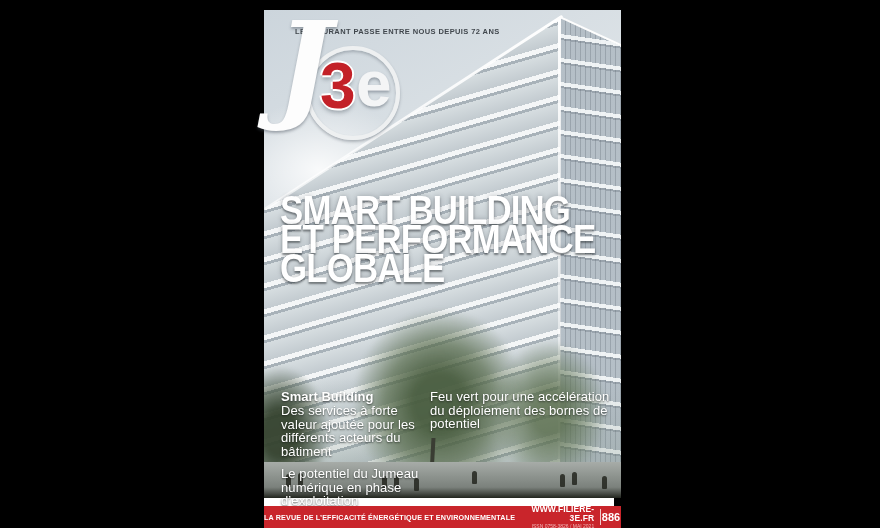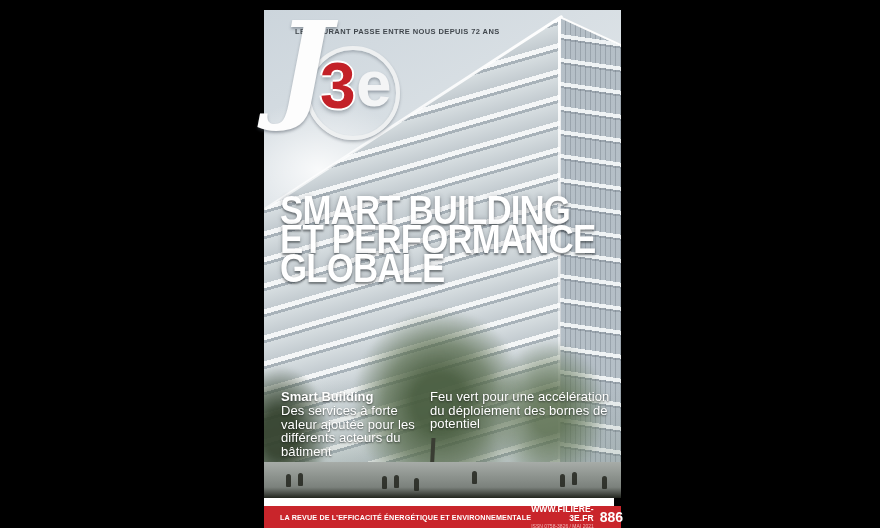--- a/index.html
+++ b/index.html
@@ -77,27 +77,27 @@
   .topics-right{position:absolute;left:166px;top:380px;width:186px;}
   .topic + .topic{margin-top:9px;}
   .topic-heading{font-size:13px;font-weight:bold;color:#fff;line-height:14px;
     text-shadow:0 1px 2px rgba(18,22,18,0.7);}
   .topic-text{font-size:13px;color:#fff;line-height:13.5px;letter-spacing:0.1px;
     text-shadow:0 1px 2px rgba(18,22,18,0.7);}
 
   
   .footer{position:absolute;left:0;bottom:0;width:357px;height:22px;background:#c9252b;
     display:flex;align-items:center;}
-  .footer-left{margin-left:16px;font-size:7.2px;font-weight:bold;color:#fff;
+  .footer-left{margin-left:0;font-size:7.2px;font-weight:bold;color:#fff;
     letter-spacing:0.15px;flex:1;white-space:nowrap;}
   .footer-site-wrap{text-align:right;margin-right:6px;}
   .footer-site{font-size:8.5px;font-weight:bold;color:#fff;line-height:9px;letter-spacing:0.1px;}
   .footer-issn{font-size:5px;color:#f0b6b8;line-height:6px;}
   .footer-divider{width:1px;height:16px;background:rgba(255,255,255,0.75);}
-  .footer-issue{width:22px;text-align:center;font-size:14px;font-weight:bold;color:#fff;}
+  .footer-issue{width:22px;text-align:center;font-size:11px;font-weight:bold;color:#fff;}
 </style>
 </head>
 <body>
 
 <div class="cover">
 
   <div class="photo">
     <div class="sky-glow"></div>
     <div class="bldg">
       <div class="face-front"></div>
@@ -137,20 +137,21 @@
     <div class="title-line">ET PERFORMANCE</div>
     <div class="title-line">GLOBALE</div>
   </div>
 
   <div class="topics-left">
     <div class="topic">
       <div class="topic-heading">Smart Building</div>
       <div class="topic-text">Des services à forte valeur ajoutée pour les différents acteurs du bâtiment</div>
     </div>
     <div class="topic">
+      <div class="topic-text">Le potentiel du Jumeau numérique en phase d’exploitation</div>
     </div>
   </div>
   <div class="topics-right">
     <div class="topic">
       <div class="topic-text">Feu vert pour une accélération du déploiement des bornes de potentiel</div>
     </div>
   </div>
 
   <div class="footer">
     <div class="footer-left">LA REVUE DE L’EFFICACITÉ ÉNERGÉTIQUE ET ENVIRONNEMENTALE</div>

